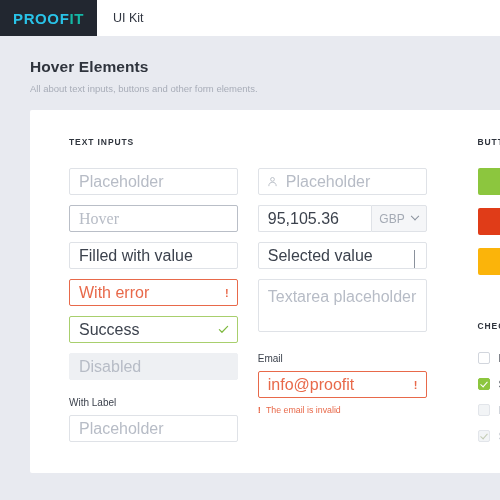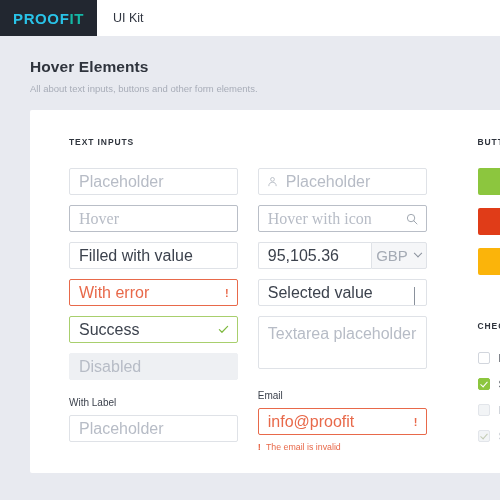--- a/index.html
+++ b/index.html
@@ -152,21 +152,21 @@
   
   .group .inp-grouped-l { flex: 1; border-radius: 2px 0 0 2px; border-right: none; }
   .group .suffix {
     height: 27px;
     min-width: 56px;
     border: 1px solid #dfe2e7;
     border-radius: 0 2px 2px 0;
     background: #f5f6f8;
     display: flex; align-items: center; justify-content: center;
     gap: 7px;
-    font-size: 15px; color: #a4aab4;
+    font-size: 12px; color: #a4aab4;
   }
 
   .selectwrap { position: relative; }
   .chev {
     width: 7px; height: 7px;
     border-right: 1.4px solid #8a919c;
     border-bottom: 1.4px solid #8a919c;
     transform: rotate(45deg) translate(-2px,-2px);
   }
   .chev.sm { width: 6px; height: 6px; border-width: 1.3px; }
@@ -328,29 +328,20 @@
       <div class="field">
         <input class="inp with-left-icon" type="text" placeholder="Placeholder" style="">
         <span class="ic ic-left">
           <svg width="11" height="11" viewBox="0 0 14 14">
             <circle cx="7" cy="4.3" r="2.4" fill="none" stroke="#b2b8c2" stroke-width="1.1"></circle>
             <path d="M2.3 12.4 C2.3 9.4 4.4 8 7 8 C9.6 8 11.7 9.4 11.7 12.4" fill="none" stroke="#b2b8c2" stroke-width="1.1" stroke-linecap="round"></path>
           </svg>
         </span>
       </div>
 
-      <div class="field">
-        <input class="inp hover with-right-icon" type="text" placeholder="Hover with icon" style="">
-        <span class="ic ic-right">
-          <svg width="12" height="12" viewBox="0 0 14 14">
-            <circle cx="5.9" cy="5.9" r="4.3" fill="none" stroke="#9aa1ab" stroke-width="1.1"></circle>
-            <line x1="9.1" y1="9.1" x2="12.8" y2="12.8" stroke="#9aa1ab" stroke-width="1.1" stroke-linecap="round"></line>
-          </svg>
-        </span>
-      </div>
 
 
       <div class="field group">
         <input class="inp inp-grouped-l" type="text" value="95,105.36" style="">
         <span class="suffix">
           <span>GBP</span>
           <span class="chev sm"></span>
         </span>
       </div>
 

